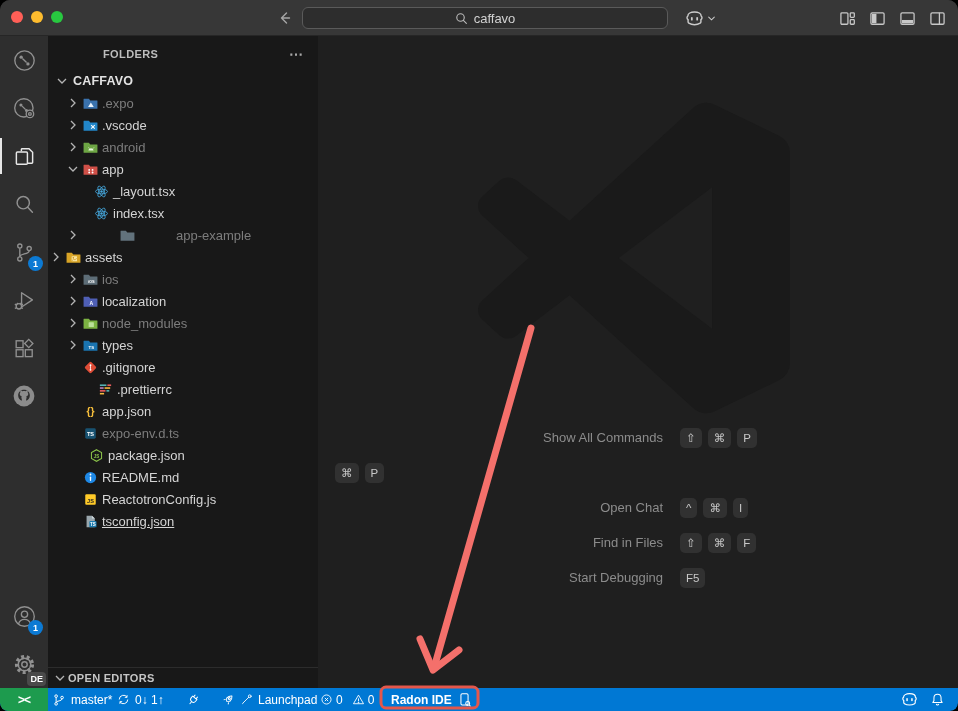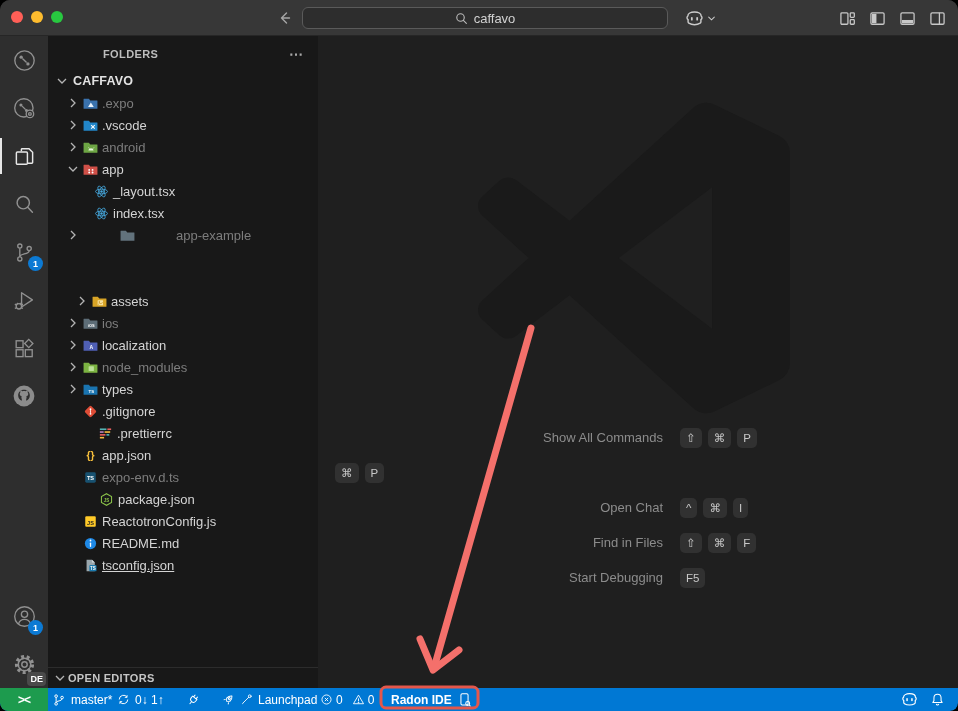--- a/index.html
+++ b/index.html
@@ -324,21 +324,21 @@
               <path d="M6 4l4 4-4 4"></path>
             </svg>
           </span>
           <span class="ficon">
             <svg width="15" height="15" viewBox="0 0 16 16">
               <path d="M1 2.8h5.2l1.6 1.9H15a.4.4 0 0 1 .4.4v8.1a.4.4 0 0 1-.4.4H1a.4.4 0 0 1-.4-.4V3.2a.4.4 0 0 1 .4-.4z" fill="#62727c"></path>
             </svg>
           </span>
           <span class="flabel">app-example</span>
         </div>
-        <div class="tree-row" style="padding-left: 26px; margin-top: 44px;">
+        <div class="tree-row" style="padding-left: 0;">
           <span class="chev">
             <svg width="16" height="16" viewBox="0 0 16 16" fill="none" stroke="currentColor" stroke-width="1.3">
               <path d="M6 4l4 4-4 4"></path>
             </svg>
           </span>
           <span class="ficon">
             <svg width="15" height="15" viewBox="0 0 16 16">
               <path d="M1 2.8h5.2l1.6 1.9H15a.4.4 0 0 1 .4.4v8.1a.4.4 0 0 1-.4.4H1a.4.4 0 0 1-.4-.4V3.2a.4.4 0 0 1 .4-.4z" fill="#d8a426"></path>
               <rect x="6" y="6.6" width="5.8" height="5.4" rx=".6" fill="#f7e3a1"></rect>
               <circle cx="7.8" cy="8.4" r=".8" fill="#c98f16"></circle>
@@ -444,50 +444,50 @@
         <div class="tree-row dim" style="padding-left: 17px;">
           <span class="chev"></span>
           <span class="ficon">
             <svg width="15" height="15" viewBox="0 0 16 16">
               <rect x="2.4" y="2.4" width="11.2" height="11.2" rx="1.5" fill="#1979ad" opacity=".6"></rect>
               <text x="8" y="11" font-size="6" fill="#fff" text-anchor="middle" font-weight="bold" font-family="inherit">TS</text>
             </svg>
           </span>
           <span class="flabel">expo-env.d.ts</span>
         </div>
-        <div class="tree-row" style="padding-left: 33px;">
+        <div class="tree-row" style="padding-left: 23px;">
           <span class="chev"></span>
           <span class="ficon">
             <svg width="15" height="15" viewBox="0 0 16 16" fill="none">
               <path d="M8 1.8l5.4 3.1v6.2L8 14.2 2.6 11.1V4.9z" stroke="#8bc34a" stroke-width="1.1"></path>
               <text x="8" y="10.4" font-size="4.8" fill="#8bc34a" text-anchor="middle" font-weight="bold" font-family="inherit">JS</text>
             </svg>
           </span>
           <span class="flabel">package.json</span>
         </div>
         <div class="tree-row" style="padding-left: 17px;">
           <span class="chev"></span>
           <span class="ficon">
             <svg width="15" height="15" viewBox="0 0 16 16">
-              <rect x="2.4" y="2.4" width="11.2" height="11.2" rx="1.2" fill="#ffca28"></rect>
-              <text x="8" y="11.2" font-size="6" fill="#1f1f1f" text-anchor="middle" font-weight="bold" font-family="inherit">JS</text>
-            </svg>
-          </span>
-          <span class="flabel">ReactotronConfig.js</span>
-        </div>
-        <div class="tree-row" style="padding-left: 17px;">
-          <span class="chev"></span>
-          <span class="ficon">
-            <svg width="15" height="15" viewBox="0 0 16 16">
               <circle cx="8" cy="8" r="6" fill="#1e88e5"></circle>
               <rect x="7.3" y="6.9" width="1.4" height="4.8" rx=".7" fill="#fff"></rect>
               <circle cx="8" cy="4.8" r=".95" fill="#fff"></circle>
             </svg>
           </span>
           <span class="flabel">README.md</span>
+        </div>
+        <div class="tree-row" style="padding-left: 17px;">
+          <span class="chev"></span>
+          <span class="ficon">
+            <svg width="15" height="15" viewBox="0 0 16 16">
+              <rect x="2.4" y="2.4" width="11.2" height="11.2" rx="1.2" fill="#ffca28"></rect>
+              <text x="8" y="11.2" font-size="6" fill="#1f1f1f" text-anchor="middle" font-weight="bold" font-family="inherit">JS</text>
+            </svg>
+          </span>
+          <span class="flabel">ReactotronConfig.js</span>
         </div>
         <div class="tree-row" style="padding-left: 17px; text-decoration: underline;">
           <span class="chev"></span>
           <span class="ficon">
             <svg width="15" height="15" viewBox="0 0 16 16">
               <path d="M3.8 1.8h5.7l3.1 3.1v9.3H3.8z" fill="#9aa7ad"></path>
               <path d="M9.5 1.8l3.1 3.1H9.5z" fill="#cfd8dc"></path>
               <rect x="6.8" y="7.4" width="7.6" height="6.8" rx="1" fill="#1979ad"></rect>
               <text x="10.6" y="12.5" font-size="4.8" fill="#fff" text-anchor="middle" font-weight="bold" font-family="inherit">TS</text>
             </svg>

